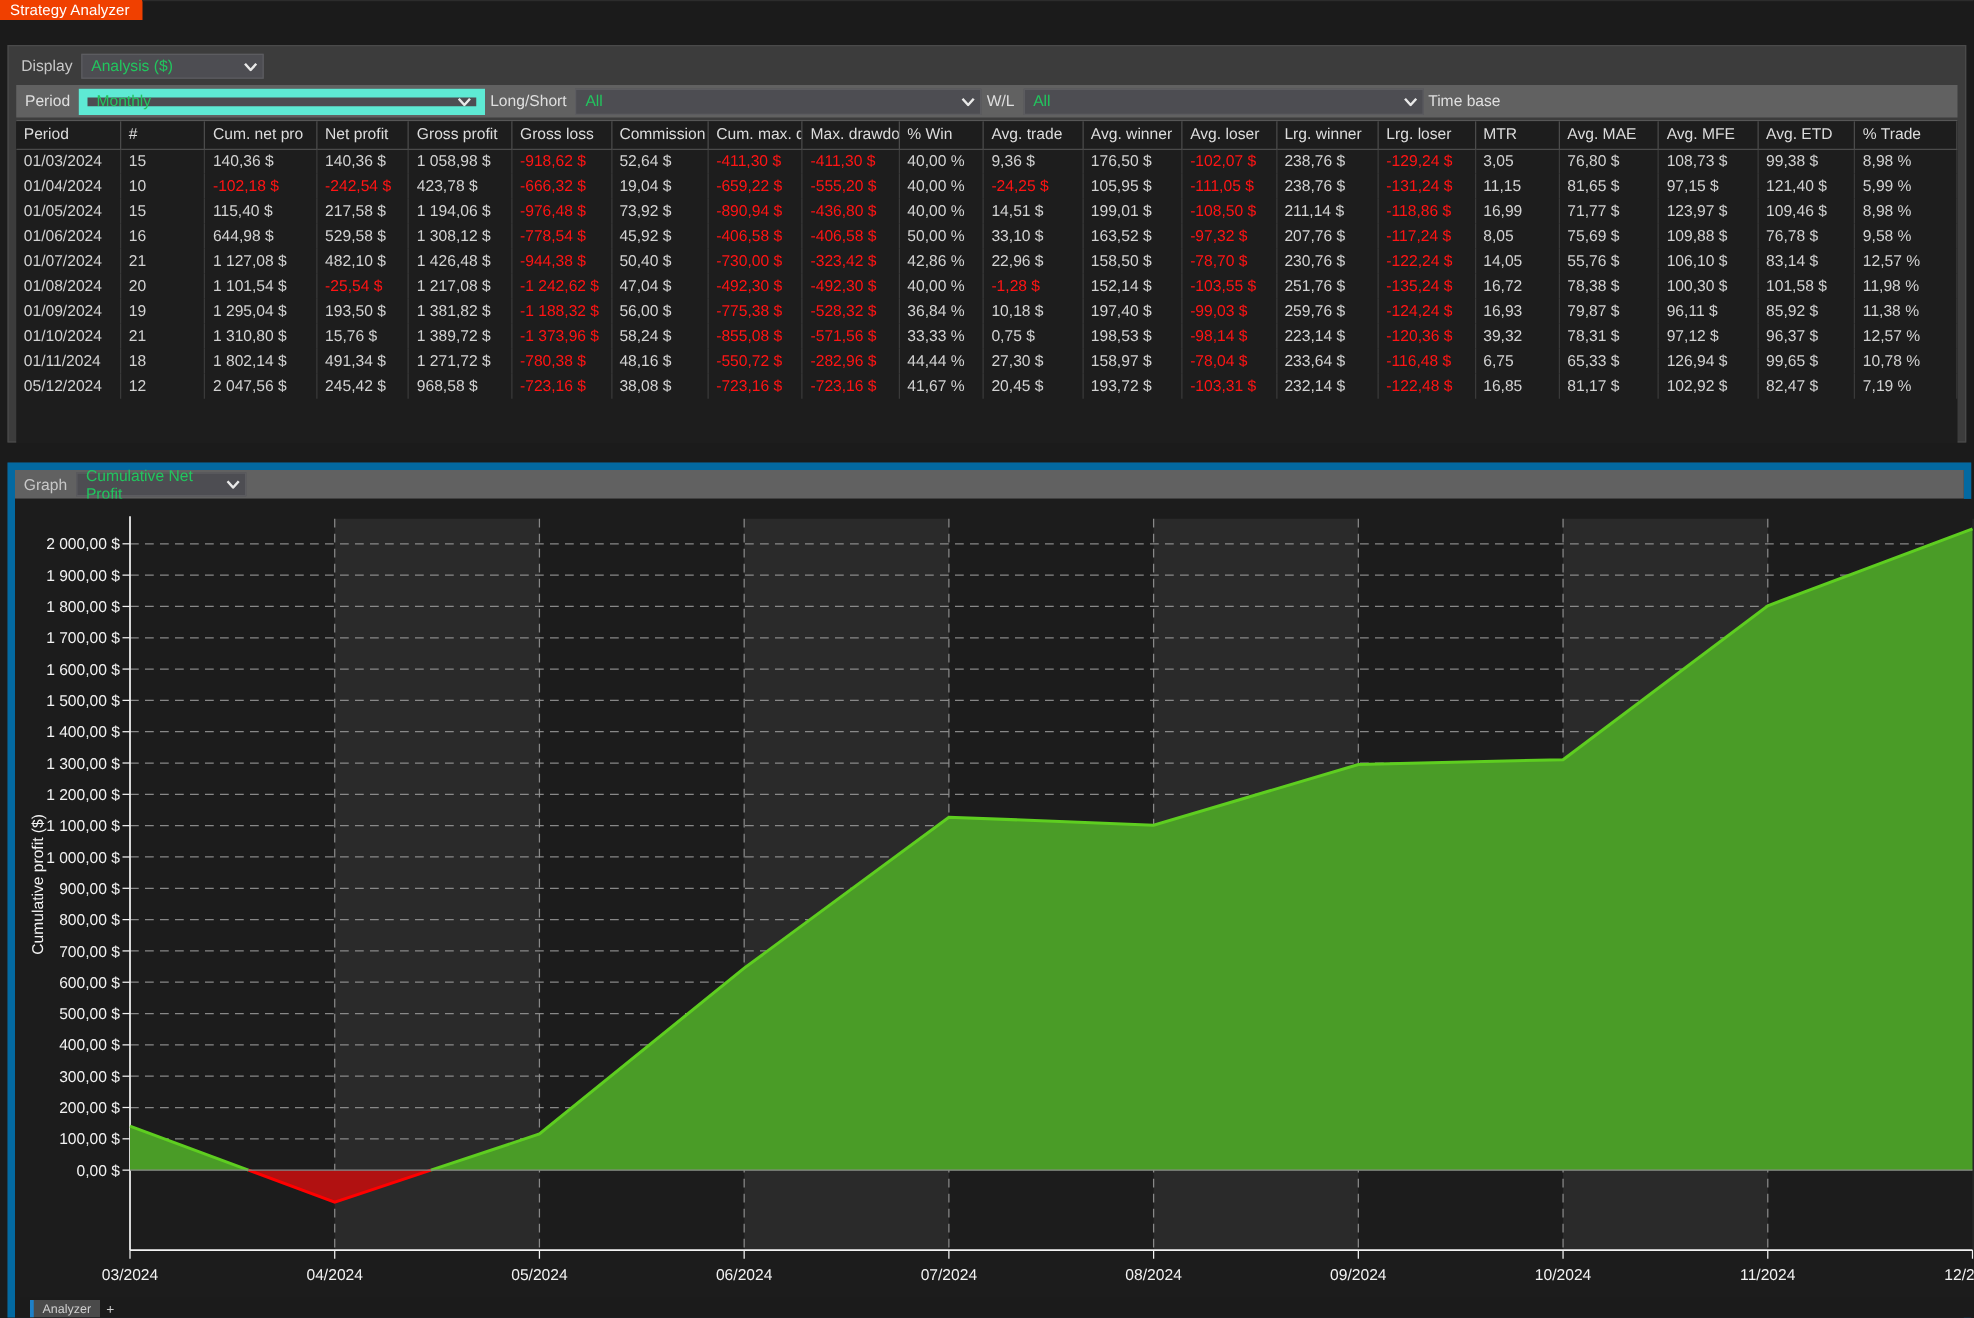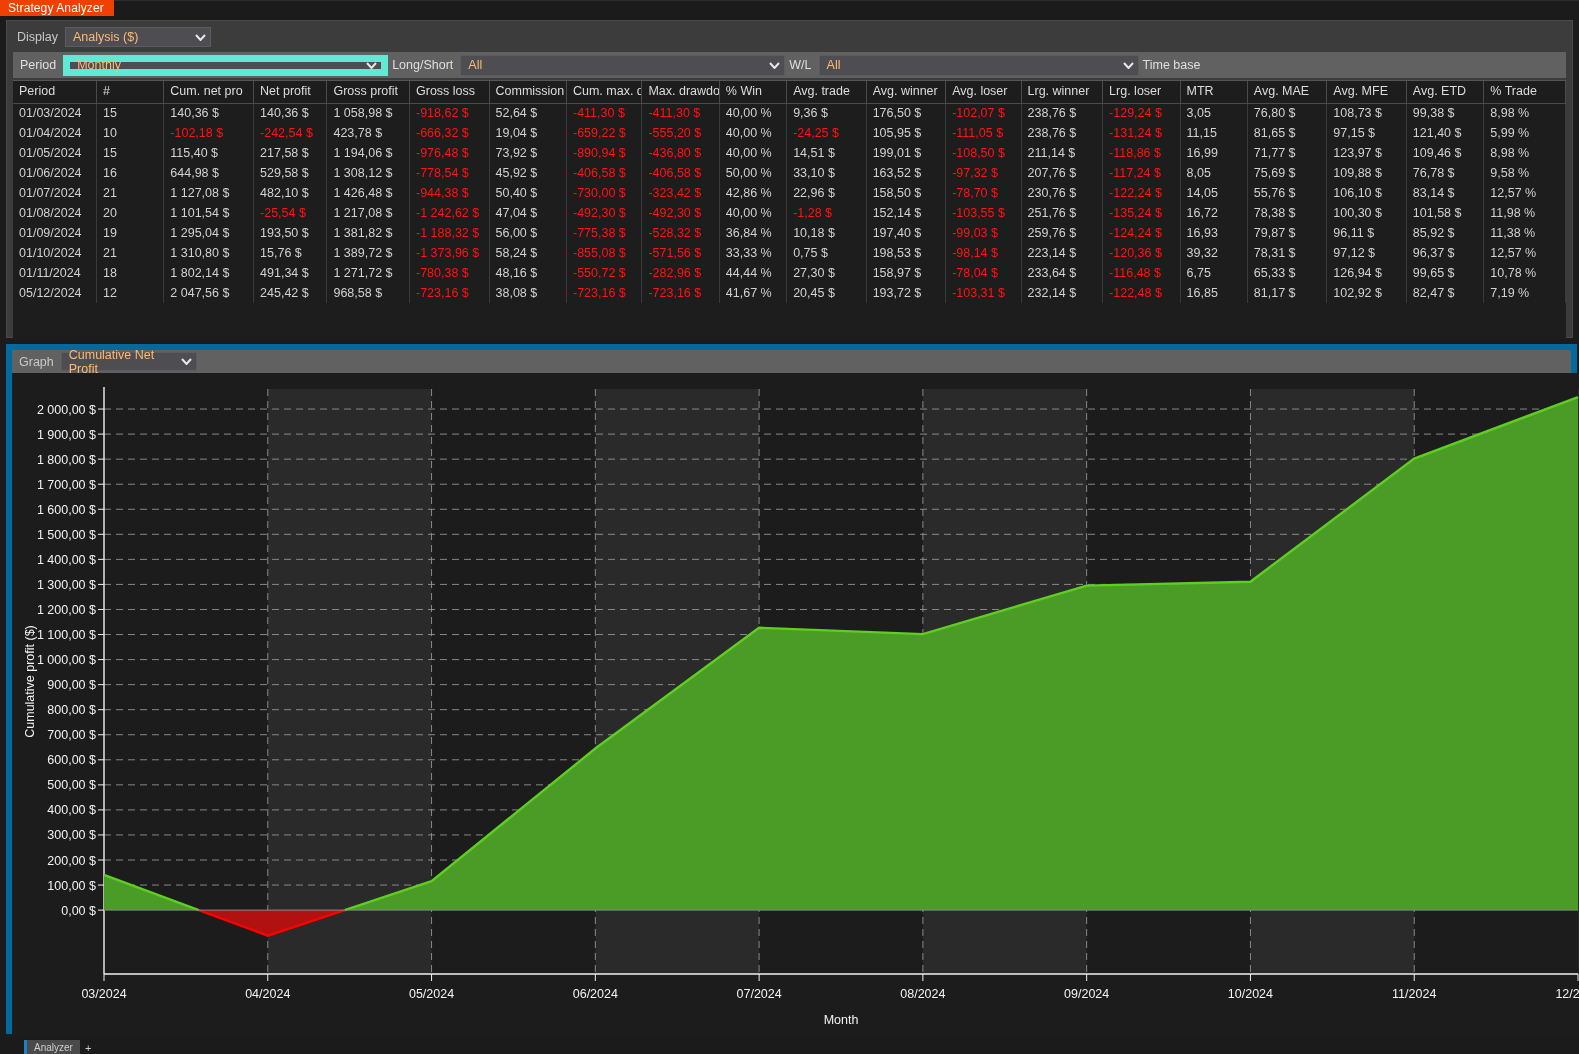--- a/index.html
+++ b/index.html
@@ -17,31 +17,31 @@
   }
   #title-tab {
     background: #f04000; color: #ffffff; font-size: 12px;
     padding: 2px 10px 2px 8px; display: flex; align-items: center;
     line-height: 1; letter-spacing: 0.1px;
   }
   #titlebar-rest { flex: 1; background: #1b1b1b; border-bottom: 1px solid #2c2c2c; }
 
   
   #upper-panel {
-    margin: 0 6px; background: #3c3c3c; border: 1px solid #4a4a4a;
+    margin: 16px 6px; background: #3c3c3c; border: 1px solid #4a4a4a;
     padding: 5px 6px 0 6px; height: 318px;
   }
   .ctrl-row { display: flex; align-items: center; height: 22px; }
   .ctrl-label {
     color: #c8c8c8; font-size: 12.5px; padding: 0 7px 0 4px; white-space: nowrap;
   }
   .combo {
     background: #4d4d52; border: 1px solid #5c5c60; height: 20px;
     display: flex; align-items: center; justify-content: space-between;
-    color: #fdba74; font-size: 12.5px; padding: 0 4px 0 7px; position: relative;
+    color: #22c55e; font-size: 12.5px; padding: 0 4px 0 7px; position: relative;
   }
   .combo.focused { border: 7px solid #5eead4; background: #4d4d52; }
   .combo .chev { font-size: 9px; color: #e8e8e8; padding-left: 6px; line-height: 1;}
   .chev svg { display:block; }
 
   #display-row { margin-bottom: 4px; }
   #display-combo { width: 146px; }
 
   #filter-bar {
     background: #616161; height: 26px; display: flex; align-items: center;

